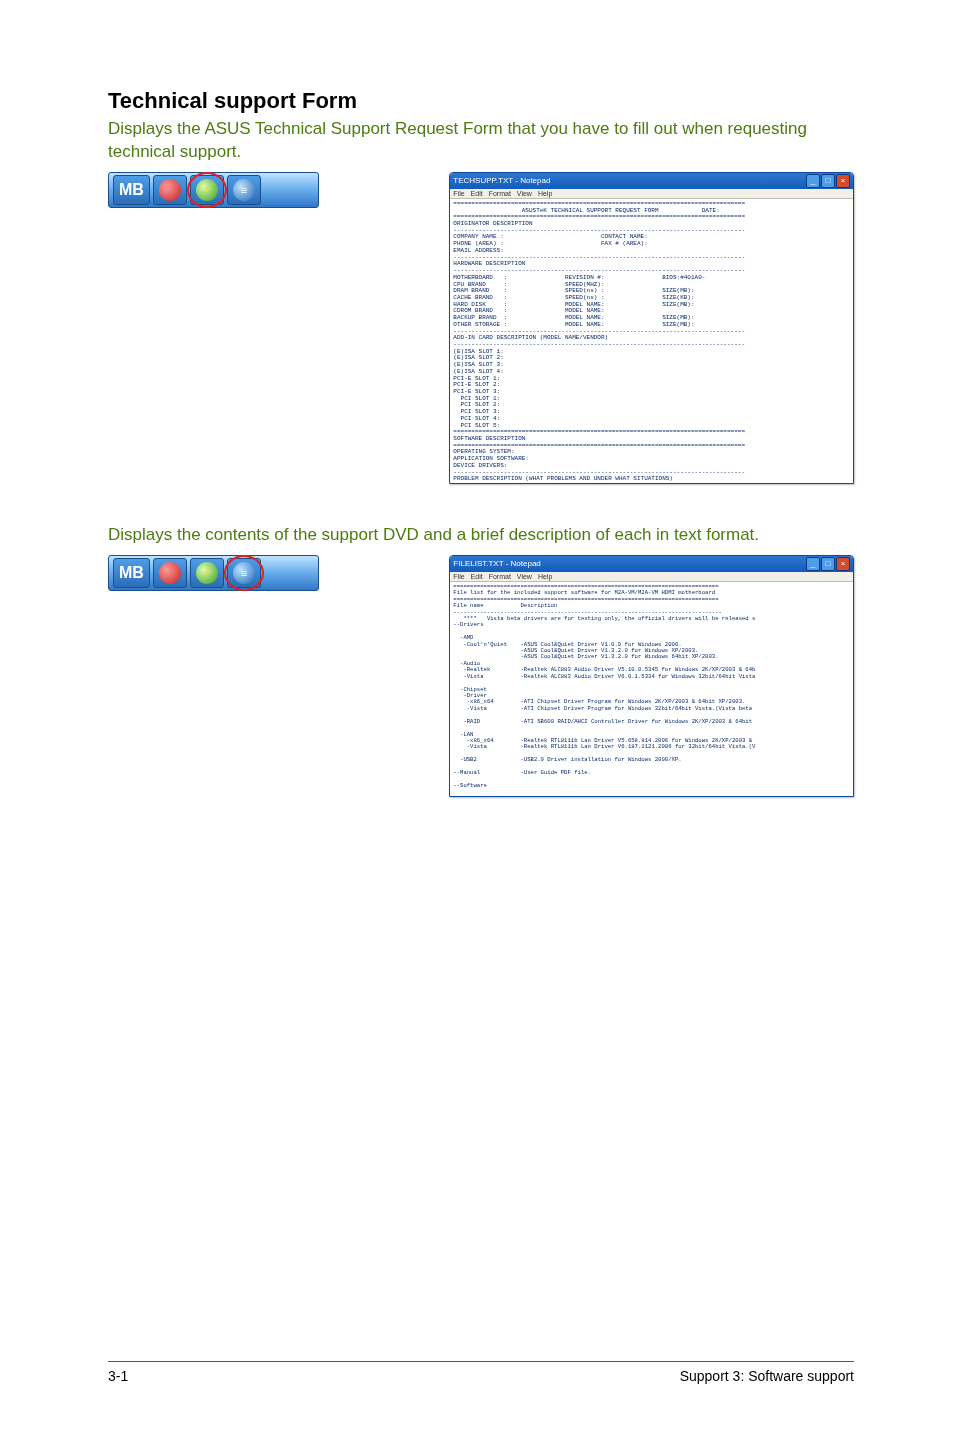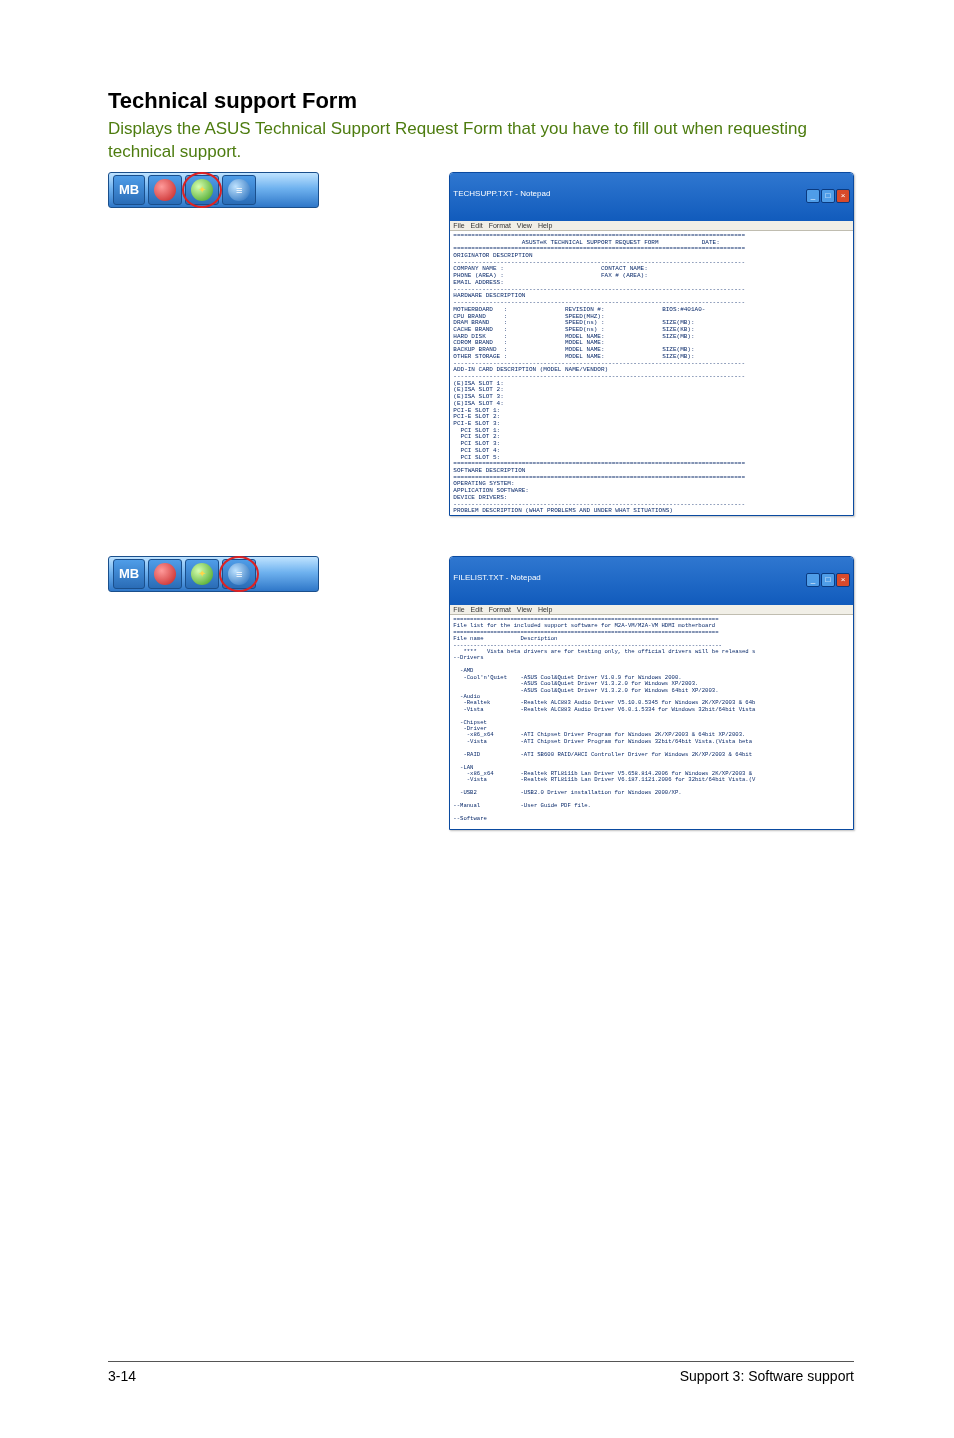--- a/index.html
+++ b/index.html
@@ -53,21 +53,21 @@
     display: flex;
     align-items: center;
     justify-content: center;
     padding: 0 5px;
     background: linear-gradient(#4f9de8,#2a6cb6);
     border: 1px solid #1a4f8c;
   }
   .tb-btn.mb {
     color: #fff;
     font-weight: bold;
-    font-size: 13px;
+    font-size: 16px;
   }
   .tb-icon {
     width: 22px;
     height: 22px;
     border-radius: 50%;
   }
   .ic-red { background: radial-gradient(circle at 35% 35%, #ff9a9a, #c21f1f); }
   .ic-green { background: radial-gradient(circle at 35% 35%, #d6ffb0, #3a9a1a); display:flex;align-items:center;justify-content:center;}
   .ic-green::after{content:"✦";color:#ffd54a;font-size:10px;}
   .ic-blue { background: radial-gradient(circle at 35% 35%, #bfe3ff, #1e67b8); display:flex;align-items:center;justify-content:center;}
@@ -90,22 +90,23 @@
     border: 1px solid #0a4aa0;
     border-radius: 4px 4px 0 0;
     overflow: hidden;
     font-family: "Courier New", monospace;
     box-shadow: 1px 1px 2px rgba(0,0,0,.25);
   }
   .np-titlebar {
     height: 16px;
     background: linear-gradient(#2f77d0,#115bbc);
     display:flex;
+    align-items:center;
     justify-content:space-between;
-    padding:16px 3px;
+    padding:0 3px;
   }
   .np-title {
     color:#fff;
     font-size:8px;
     font-family: Tahoma, sans-serif;
     white-space:nowrap;
   }
   .np-ctrls { display:flex; gap:1px; }
   .np-ctrl {
     width:12px;height:12px;border:1px solid #0a3a80;border-radius:2px;
@@ -230,20 +231,21 @@
 =================================================================================
 OPERATING SYSTEM:
 APPLICATION SOFTWARE:
 DEVICE DRIVERS:
 ---------------------------------------------------------------------------------
 PROBLEM DESCRIPTION (WHAT PROBLEMS AND UNDER WHAT SITUATIONS)</div>
     </div>
   </div>
 
   <div class="second-section">
+    <p class="section-desc">Displays the contents of the support DVD and a brief description of each in text format.</p>
 
     <div class="figure-row">
       <div class="taskbar">
         <div class="tb-btn mb">MB</div>
         <div class="tb-btn">
             <div class="tb-icon ic-red"></div>
           </div>
         <div class="tb-btn">
             <div class="tb-icon ic-green"></div>
           </div>
@@ -302,15 +304,15 @@
 --Software
 
   -AMD              -ASUS Cool'n'Quiet Utility V2.013 for Windows 2K/XP/2003 &amp; 64bit XP/20</div>
       </div>
     </div>
   </div>
 
 </div>
 
 <div class="footer">
-  <span>3-14</span>
+  <span>3-1</span>
   <span>Support 3: Software support</span>
 </div>
 
 </body></html>

